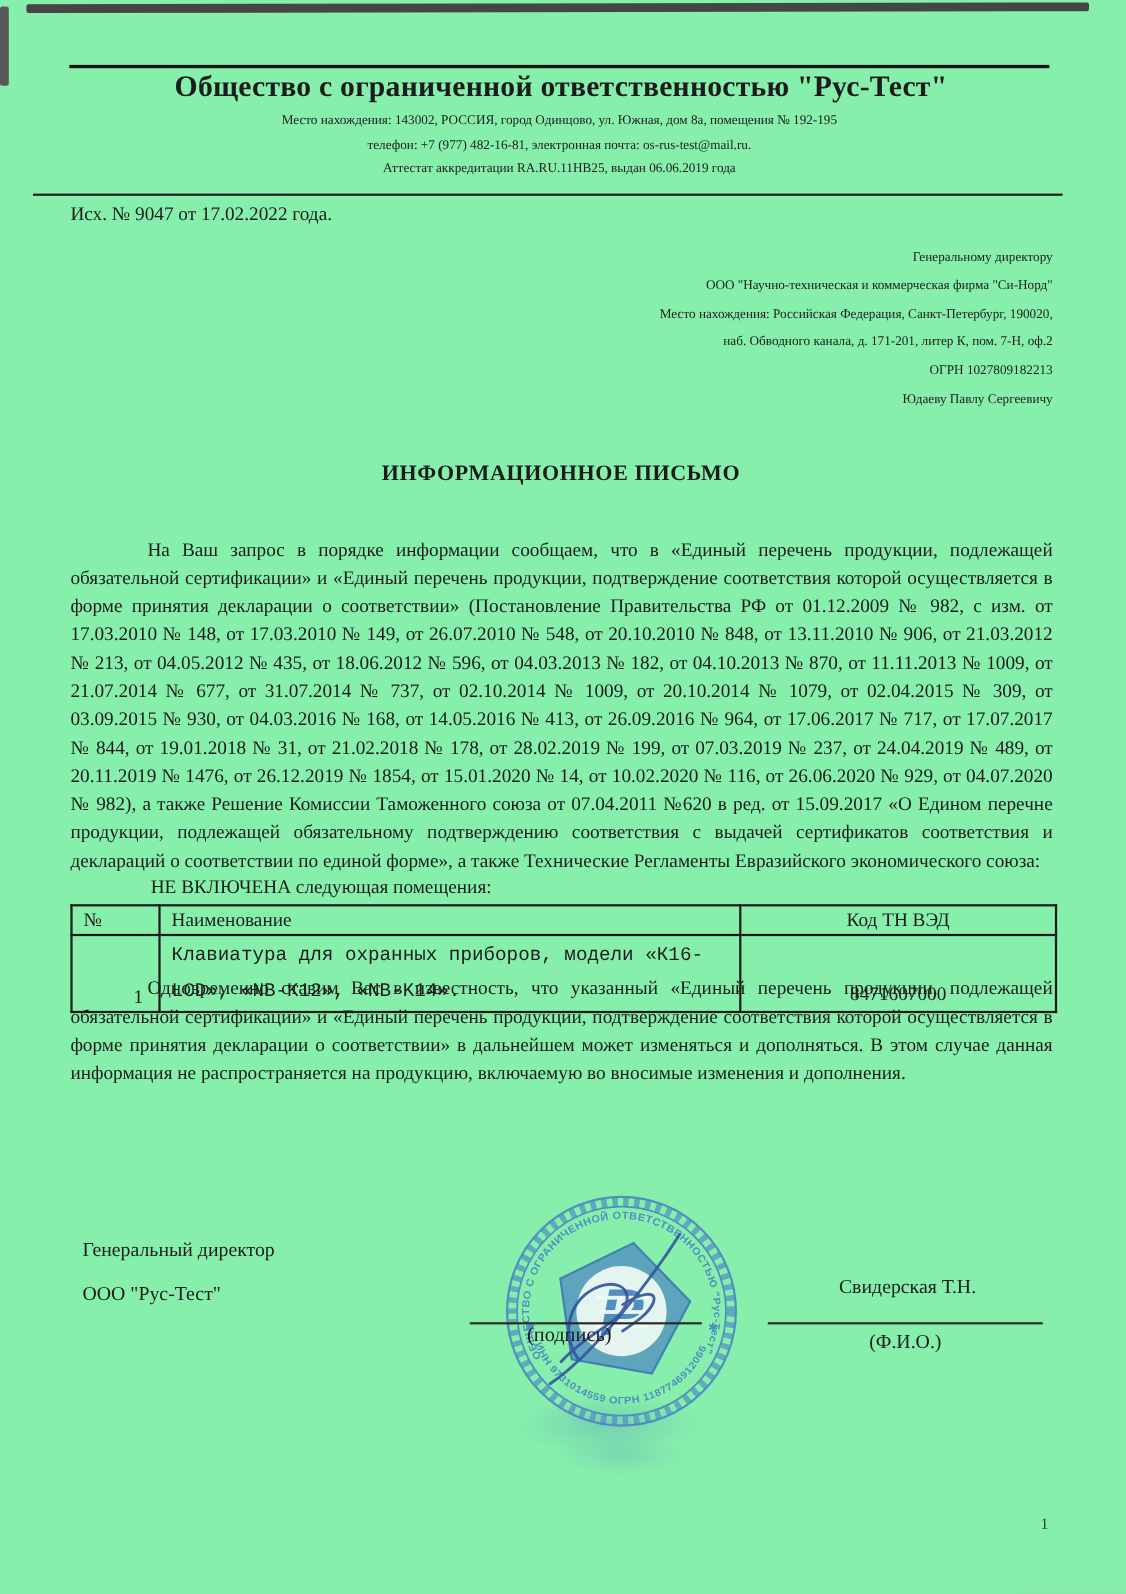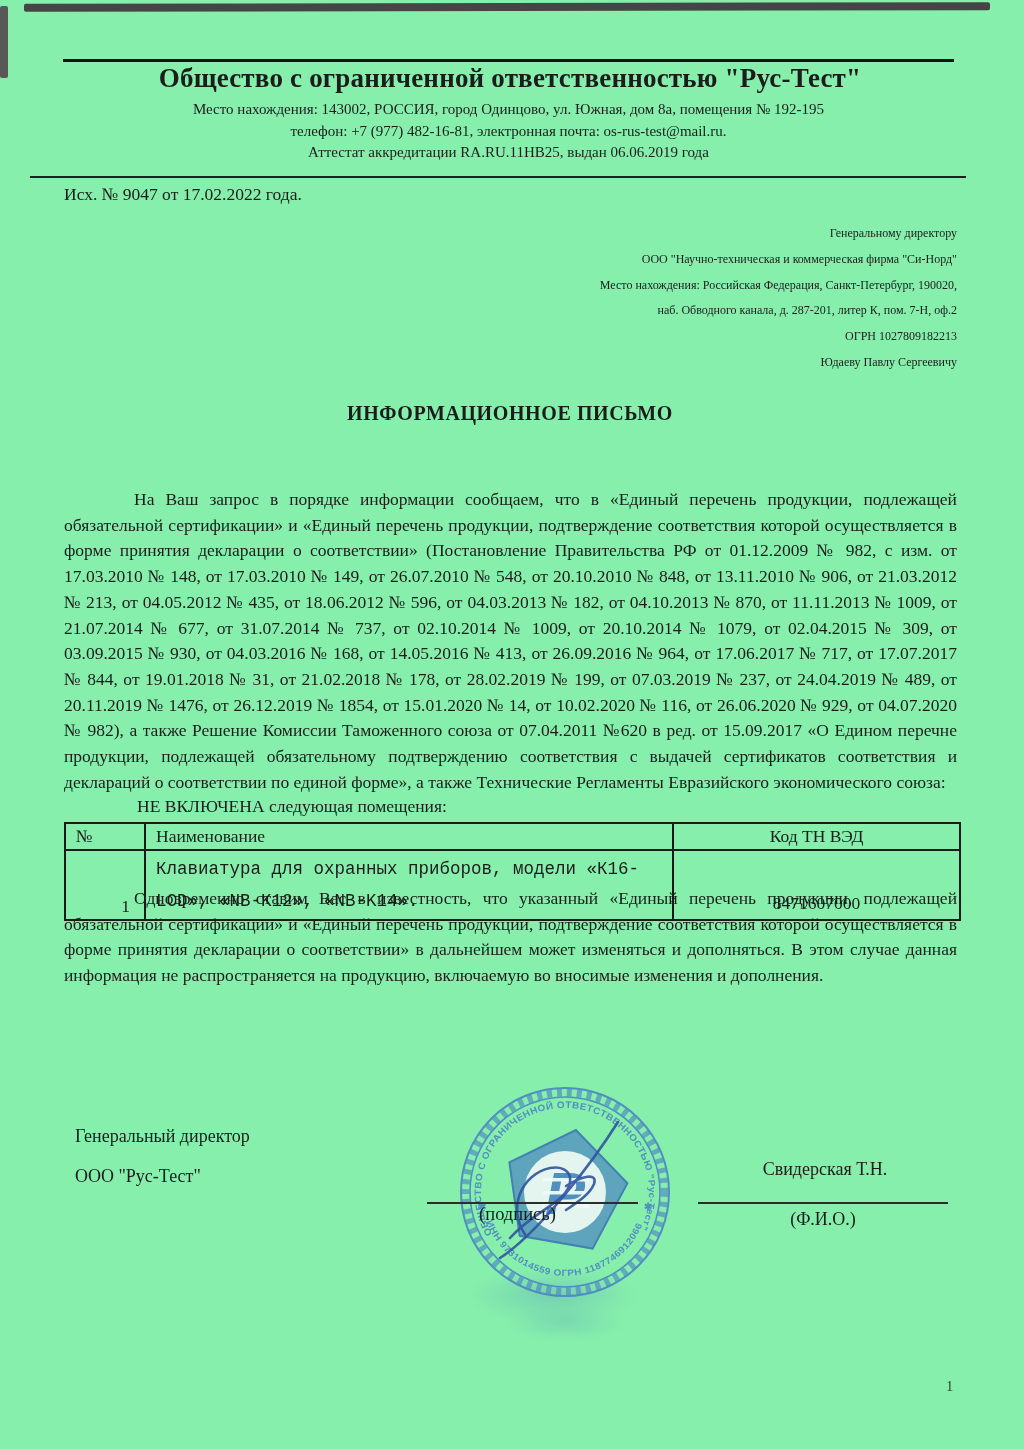--- a/index.html
+++ b/index.html
@@ -9,25 +9,25 @@
     background:#86efac;overflow:hidden;
     font-family:"Liberation Serif",serif;color:#1c1c1c;
   }
   .abs{position:absolute;}
   
   .scan-top{left:24px;top:3px;width:966px;height:8px;background:#454545;transform:rotate(-0.1deg);border-radius:2px;}
   .scan-left{left:0;top:6px;width:8px;height:72px;background:#585858;border-radius:2px;}
   
   .rule-title{left:63px;top:59px;width:891px;height:3px;background:#141414;}
   .org-title{left:40px;top:63px;width:940px;text-align:center;font-size:27px;font-weight:bold;letter-spacing:0.2px;}
-  .header-info{left:63px;top:99px;width:891px;text-align:center;font-size:15px;line-height:21.5px;}
+  .header-info{left:63px;top:99px;width:891px;text-align:center;font-size:12px;line-height:21.5px;}
   .rule-header{left:30px;top:176px;width:936px;height:2px;background:#1f1f1f;}
   .outgoing{left:64px;top:184px;font-size:17.5px;}
   .recipient{left:340px;top:221px;width:617px;text-align:right;font-size:12px;line-height:25.8px;}
-  .letter-title{left:63px;top:402px;width:894px;text-align:center;font-size:20px;font-weight:bold;letter-spacing:0.6px;}
+  .letter-title{left:63px;top:419px;width:894px;text-align:center;font-size:20px;font-weight:bold;letter-spacing:0.6px;}
   .para{font-size:17.5px;line-height:25.7px;text-align:justify;text-align-last:left;}
   .para1{left:64px;top:487px;width:893px;text-indent:70px;}
   .table-intro{left:137px;top:796px;font-size:17.5px;}
   .prod-table{left:64px;top:822px;width:897px;border-collapse:collapse;font-size:17.5px;}
   .prod-table td,.prod-table th{border:2px solid #1a1a1a;font-weight:normal;vertical-align:middle;padding:2px 10px;}
   .prod-table .c-num{width:58px;}
   .prod-table .c-name{width:506px;margin-top:29px;}
   .prod-table th.h-num,.prod-table th.h-name{text-align:left;}
   .prod-table th.h-code{text-align:center;}
   .prod-table .r-num{text-align:right;vertical-align:bottom;padding-right:14px;height:52px;}
@@ -65,21 +65,21 @@
     <div>Аттестат аккредитации RA.RU.11HB25, выдан 06.06.2019 года</div>
   </div>
   <div class="abs rule-header"></div>
 
   <div class="abs outgoing">Исх. № 9047 от 17.02.2022 года.</div>
 
   <div class="abs recipient">
     <div>Генеральному директору</div>
     <div>ООО "Научно-техническая и коммерческая фирма "Си-Норд"</div>
     <div>Место нахождения: Российская Федерация, Санкт-Петербург, 190020,</div>
-    <div>наб. Обводного канала,  д. 287-201, литер К, пом. 7-Н, оф.2</div>
+    <div>наб. Обводного канала,  д. 171-201, литер К, пом. 7-Н, оф.2</div>
     <div>ОГРН 1027809182213</div>
     <div>Юдаеву Павлу Сергеевичу</div>
   </div>
 
   <div class="abs letter-title">ИНФОРМАЦИОННОЕ ПИСЬМО</div>
 
   <div class="abs para para1">На Ваш запрос в порядке информации сообщаем, что в «Единый перечень продукции, подлежащей обязательной сертификации» и «Единый перечень продукции, подтверждение соответствия которой осуществляется в форме принятия декларации о соответствии» (Постановление Правительства РФ от 01.12.2009 № 982, с изм. от 17.03.2010 № 148, от 17.03.2010 № 149, от 26.07.2010 № 548, от 20.10.2010 № 848, от 13.11.2010 № 906, от 21.03.2012 № 213, от 04.05.2012 № 435, от 18.06.2012 № 596, от 04.03.2013 № 182, от 04.10.2013 № 870, от 11.11.2013 № 1009, от 21.07.2014 № 677, от 31.07.2014 № 737, от 02.10.2014 № 1009, от 20.10.2014 № 1079, от 02.04.2015 № 309, от 03.09.2015 № 930, от 04.03.2016 № 168, от 14.05.2016 № 413, от 26.09.2016 № 964, от 17.06.2017 № 717, от 17.07.2017 № 844, от 19.01.2018 № 31, от 21.02.2018 № 178, от 28.02.2019 № 199, от 07.03.2019 № 237, от 24.04.2019 № 489, от 20.11.2019 № 1476, от 26.12.2019 № 1854, от 15.01.2020 № 14, от 10.02.2020 № 116, от 26.06.2020 № 929, от 04.07.2020 № 982), а также Решение Комиссии Таможенного союза от 07.04.2011 №620 в ред. от 15.09.2017 «О Едином перечне продукции, подлежащей обязательному подтверждению соответствия с выдачей сертификатов соответствия и деклараций о соответствии по единой форме», а также Технические Регламенты Евразийского экономического союза:</div>
 
   <div class="abs table-intro">НЕ ВКЛЮЧЕНА следующая помещения:</div>
 

